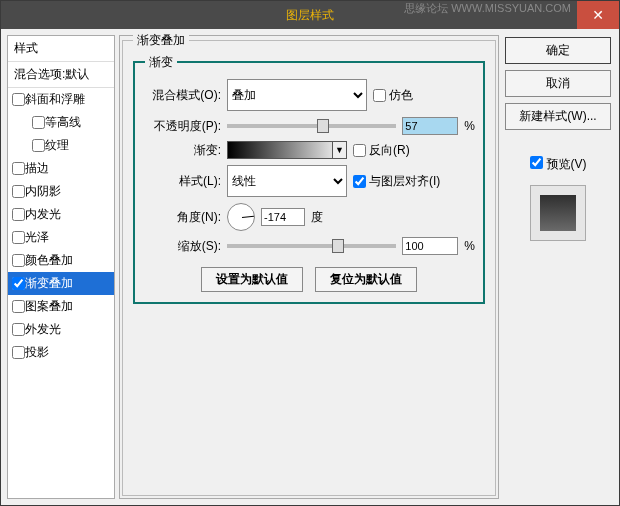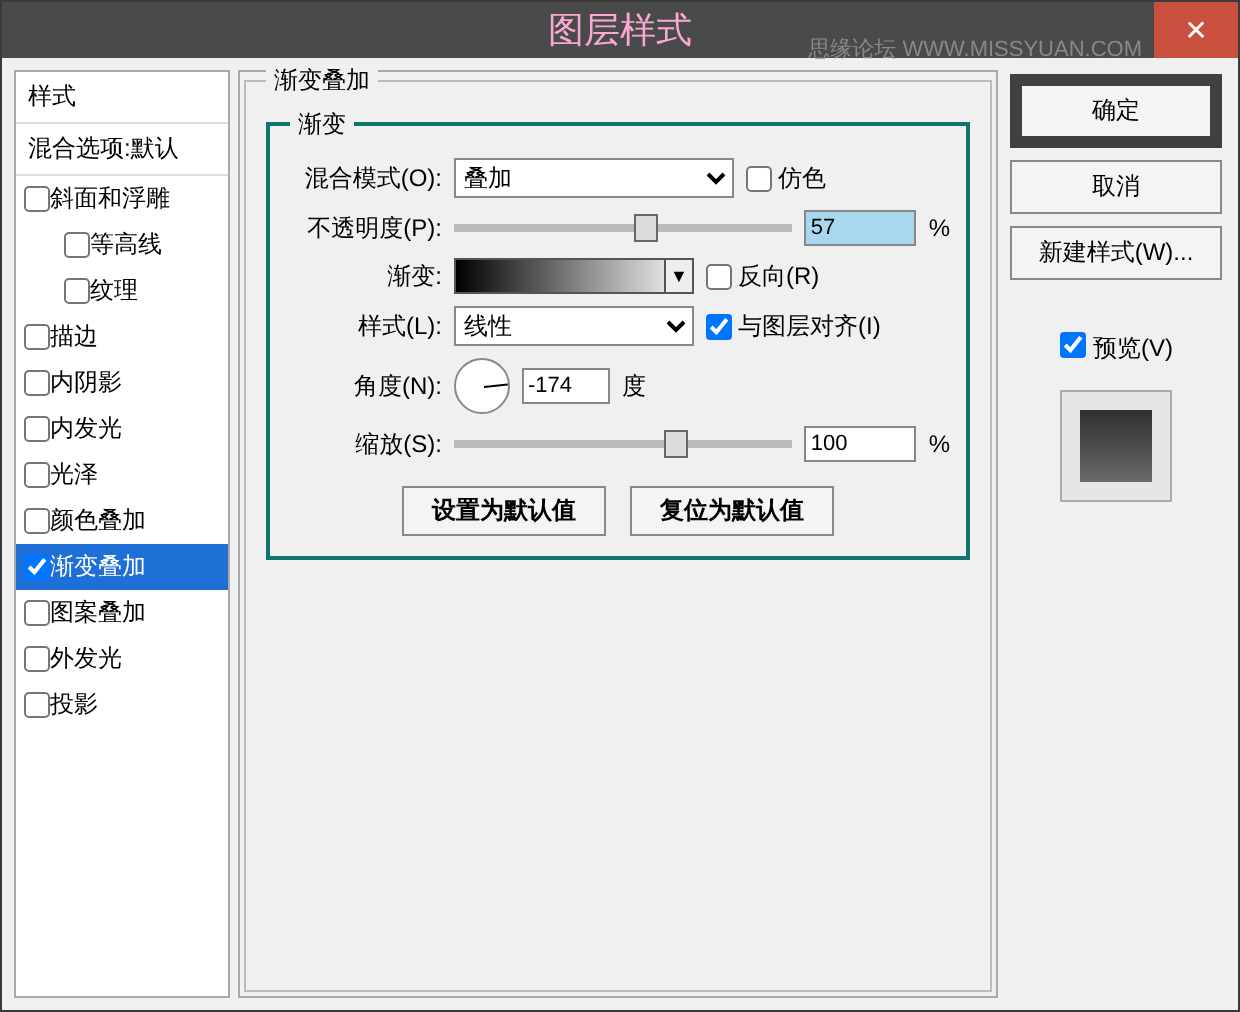--- a/index.html
+++ b/index.html
@@ -1,51 +1,51 @@
 <!DOCTYPE html>
 <html><head>
 <meta charset="utf-8">
 <style>
 * { box-sizing: border-box; margin: 0; padding: 0; }
 body { font-family: "Microsoft YaHei", SimSun, sans-serif; font-size: 12px; background: #535353; width: 620px; height: 506px; overflow: hidden; }
 .window { width: 620px; height: 506px; background: #f0f0f0; border: 1px solid #3a3a3a; display: flex; flex-direction: column; }
 .titlebar { height: 28px; background: #4a4a4a; display: flex; align-items: center; justify-content: center; position: relative; }
-.titlebar-text { color: #f9a8d4; font-size: 18px; text-align: right; }
+.titlebar-text { color: #eab308; font-size: 12px; text-align: right; }
 .close-btn { position: absolute; right: 0; top: 0; width: 42px; height: 28px; background: #c94f3f; color: #fff; display: flex; align-items: center; justify-content: center; cursor: pointer; font-size: 14px; }
-.watermark { position: absolute; right: 48px; top: 16px; color: #888; font-size: 11px; }
+.watermark { position: absolute; right: 48px; top: 0; color: #888; font-size: 11px; }
 .body { flex: 1; display: flex; padding: 6px; gap: 4px; background: #f0f0f0; }
 .left-panel { width: 108px; border: 1px solid #aaa; background: #fff; display: flex; flex-direction: column; font-size: 12px; }
 .left-header { padding: 4px 6px; border-bottom: 1px solid #ddd; }
 .left-sub { padding: 4px 6px; border-bottom: 1px solid #ddd; }
 .style-list { flex: 1; overflow-y: auto; }
 .style-item { padding: 3px 4px; display: flex; align-items: center; gap: 0; cursor: pointer; }
 .style-item.indent { padding-left: 24px; }
 .style-item.selected { background: #1e6fd6; color: #fff; }
 .style-item input[type=checkbox] { margin: 0; }
 .mid-panel { flex: 1; border: 1px solid #aaa; background: #f0f0f0; position: relative; }
 .fieldset { position: absolute; left: 2px; right: 2px; top: 0; bottom: 2px; border: 1px solid #bbb; padding: 6px 10px 10px 10px; margin-top: 4px; }
 .fieldset-label { position: absolute; top: -9px; left: 10px; background: #f0f0f0; padding: 0 4px; font-size: 12px; }
 .inner-fieldset { border: 2px solid #0f766e; padding: 10px 8px 10px 8px; position: relative; margin-top: 14px; }
 .inner-label { position: absolute; top: -9px; left: 10px; background: #f0f0f0; padding: 0 4px; font-size: 12px; }
 .row { display: flex; align-items: center; margin: 6px 0; gap: 6px; }
 .row-label { width: 78px; text-align: right; font-size: 12px; }
-.select { height: 20px; font-size: 12px; border: 1px solid #888; background: #fff; }
+.select { height: 32px; font-size: 12px; border: 1px solid #888; background: #fff; }
 .slider { flex: 1; }
 .num-input { width: 56px; height: 18px; font-size: 11px; text-align: left; border: 1px solid #888; background: #a8d8f0; padding: 0 2px; }
 .num-input.plain { background: #fff; }
 .pct { font-size: 12px; }
 .grad-preview { width: 120px; height: 18px; border: 1px solid #555; background: linear-gradient(to right, #000, #fff); cursor: pointer; display: inline-flex; align-items: center; justify-content: flex-end; }
 .grad-arrow { width: 14px; height: 16px; background: #eee; border-left: 1px solid #555; display: flex; align-items: center; justify-content: center; font-size: 9px; }
 .angle-dial { width: 28px; height: 28px; border: 1px solid #888; border-radius: 50%; position: relative; background: #fff; }
 .angle-dial::after { content: ""; position: absolute; width: 12px; height: 1px; background: #000; left: 2px; top: 13px; transform-origin: right center; transform: rotate(174deg); }
 .btn-row { display: flex; gap: 12px; justify-content: center; margin-top: 12px; }
 .btn { padding: 3px 14px; font-size: 12px; border: 1px solid #888; background: #f4f4f4; cursor: pointer; font-weight: bold; }
 .right-panel { width: 110px; display: flex; flex-direction: column; gap: 6px; padding: 2px 2px 0 2px; }
 .rbtn { padding: 4px 0; font-size: 12px; border: 1px solid #888; background: #f4f4f4; cursor: pointer; text-align: center; }
-.rbtn.primary { border: 6px solid #404040; }
+.rbtn.primary { border: 1px solid #404040; }
 .preview-check { display: flex; align-items: flex-start; justify-content: center; gap: 4px; margin-top: 20px; font-size: 12px; }
 .preview-swatch { width: 56px; height: 56px; margin: 6px auto; border: 1px solid #aaa; background: #e6e6e6; display: flex; align-items: center; justify-content: center; }
 .preview-inner { width: 36px; height: 36px; background: linear-gradient(to bottom, #2f2f2f, #6a6a6a); }
 input[type=range] { -webkit-appearance: none; height: 4px; background: #bbb; }
 input[type=range]::-webkit-slider-thumb { -webkit-appearance: none; width: 12px; height: 14px; background: #ddd; border: 1px solid #666; cursor: pointer; }
 .cb-label { display: flex; align-items: center; gap: 3px; font-size: 12px; }
 </style>
 </head>
 <body>
 

